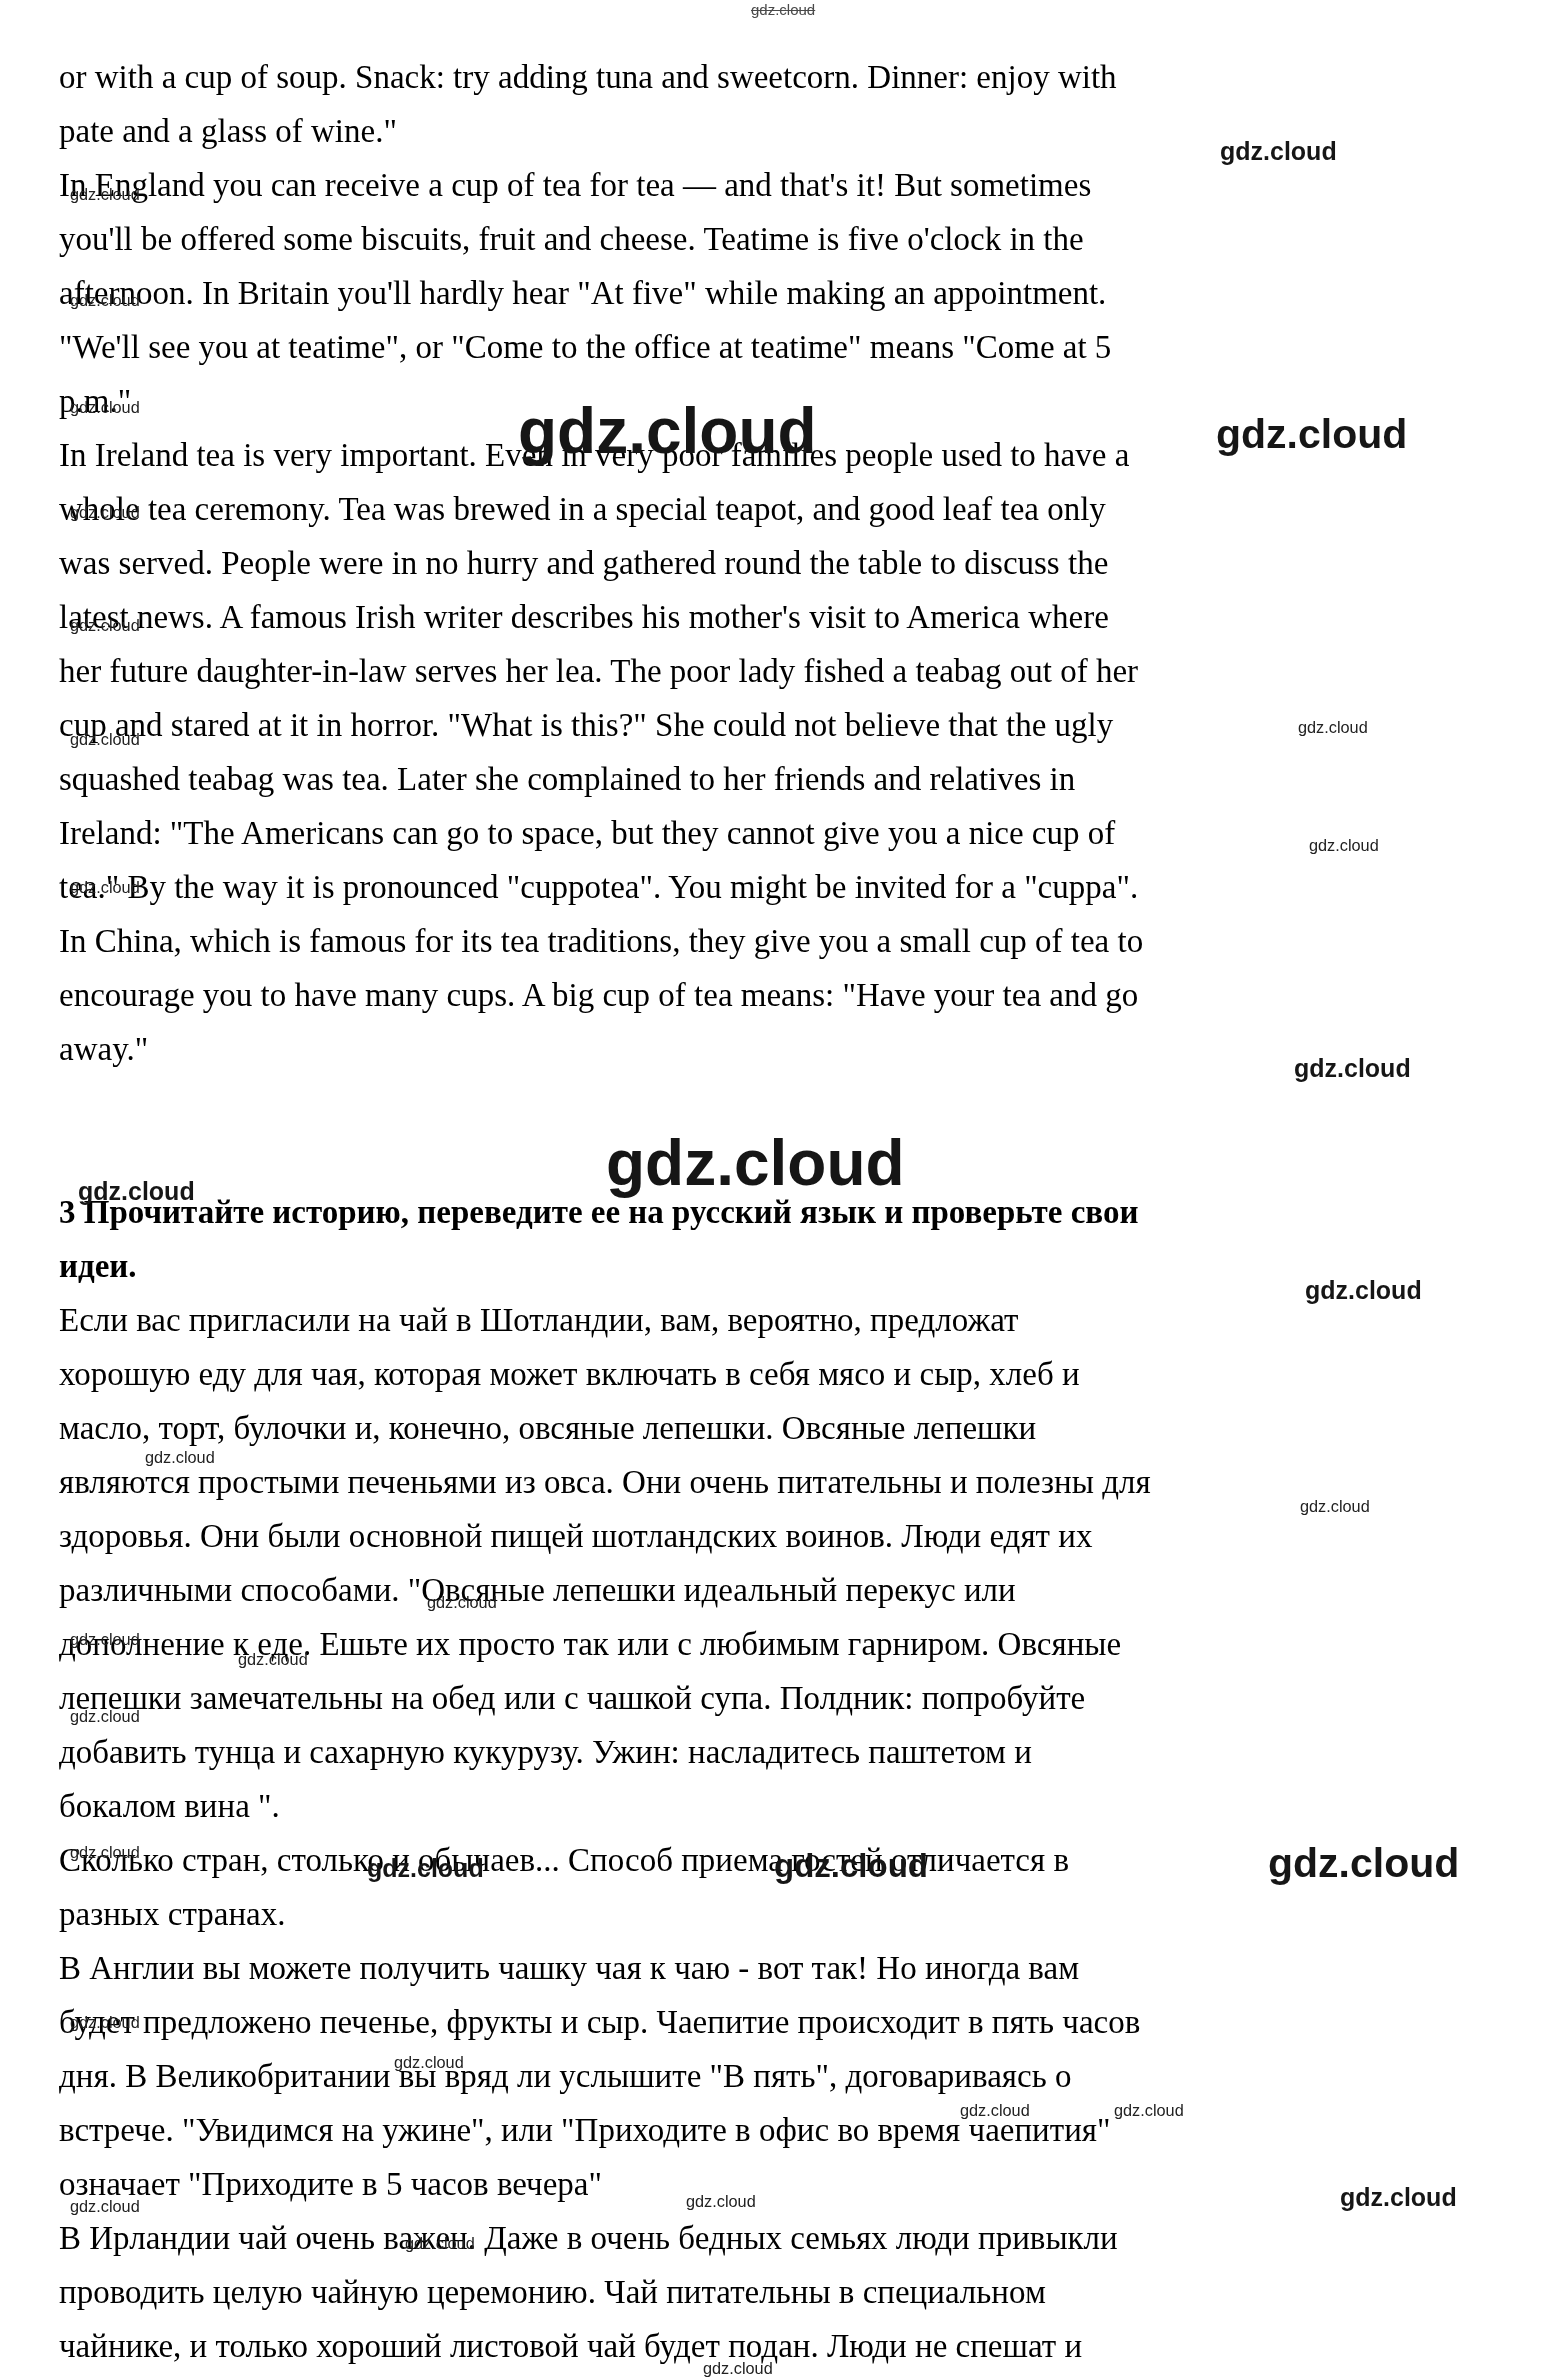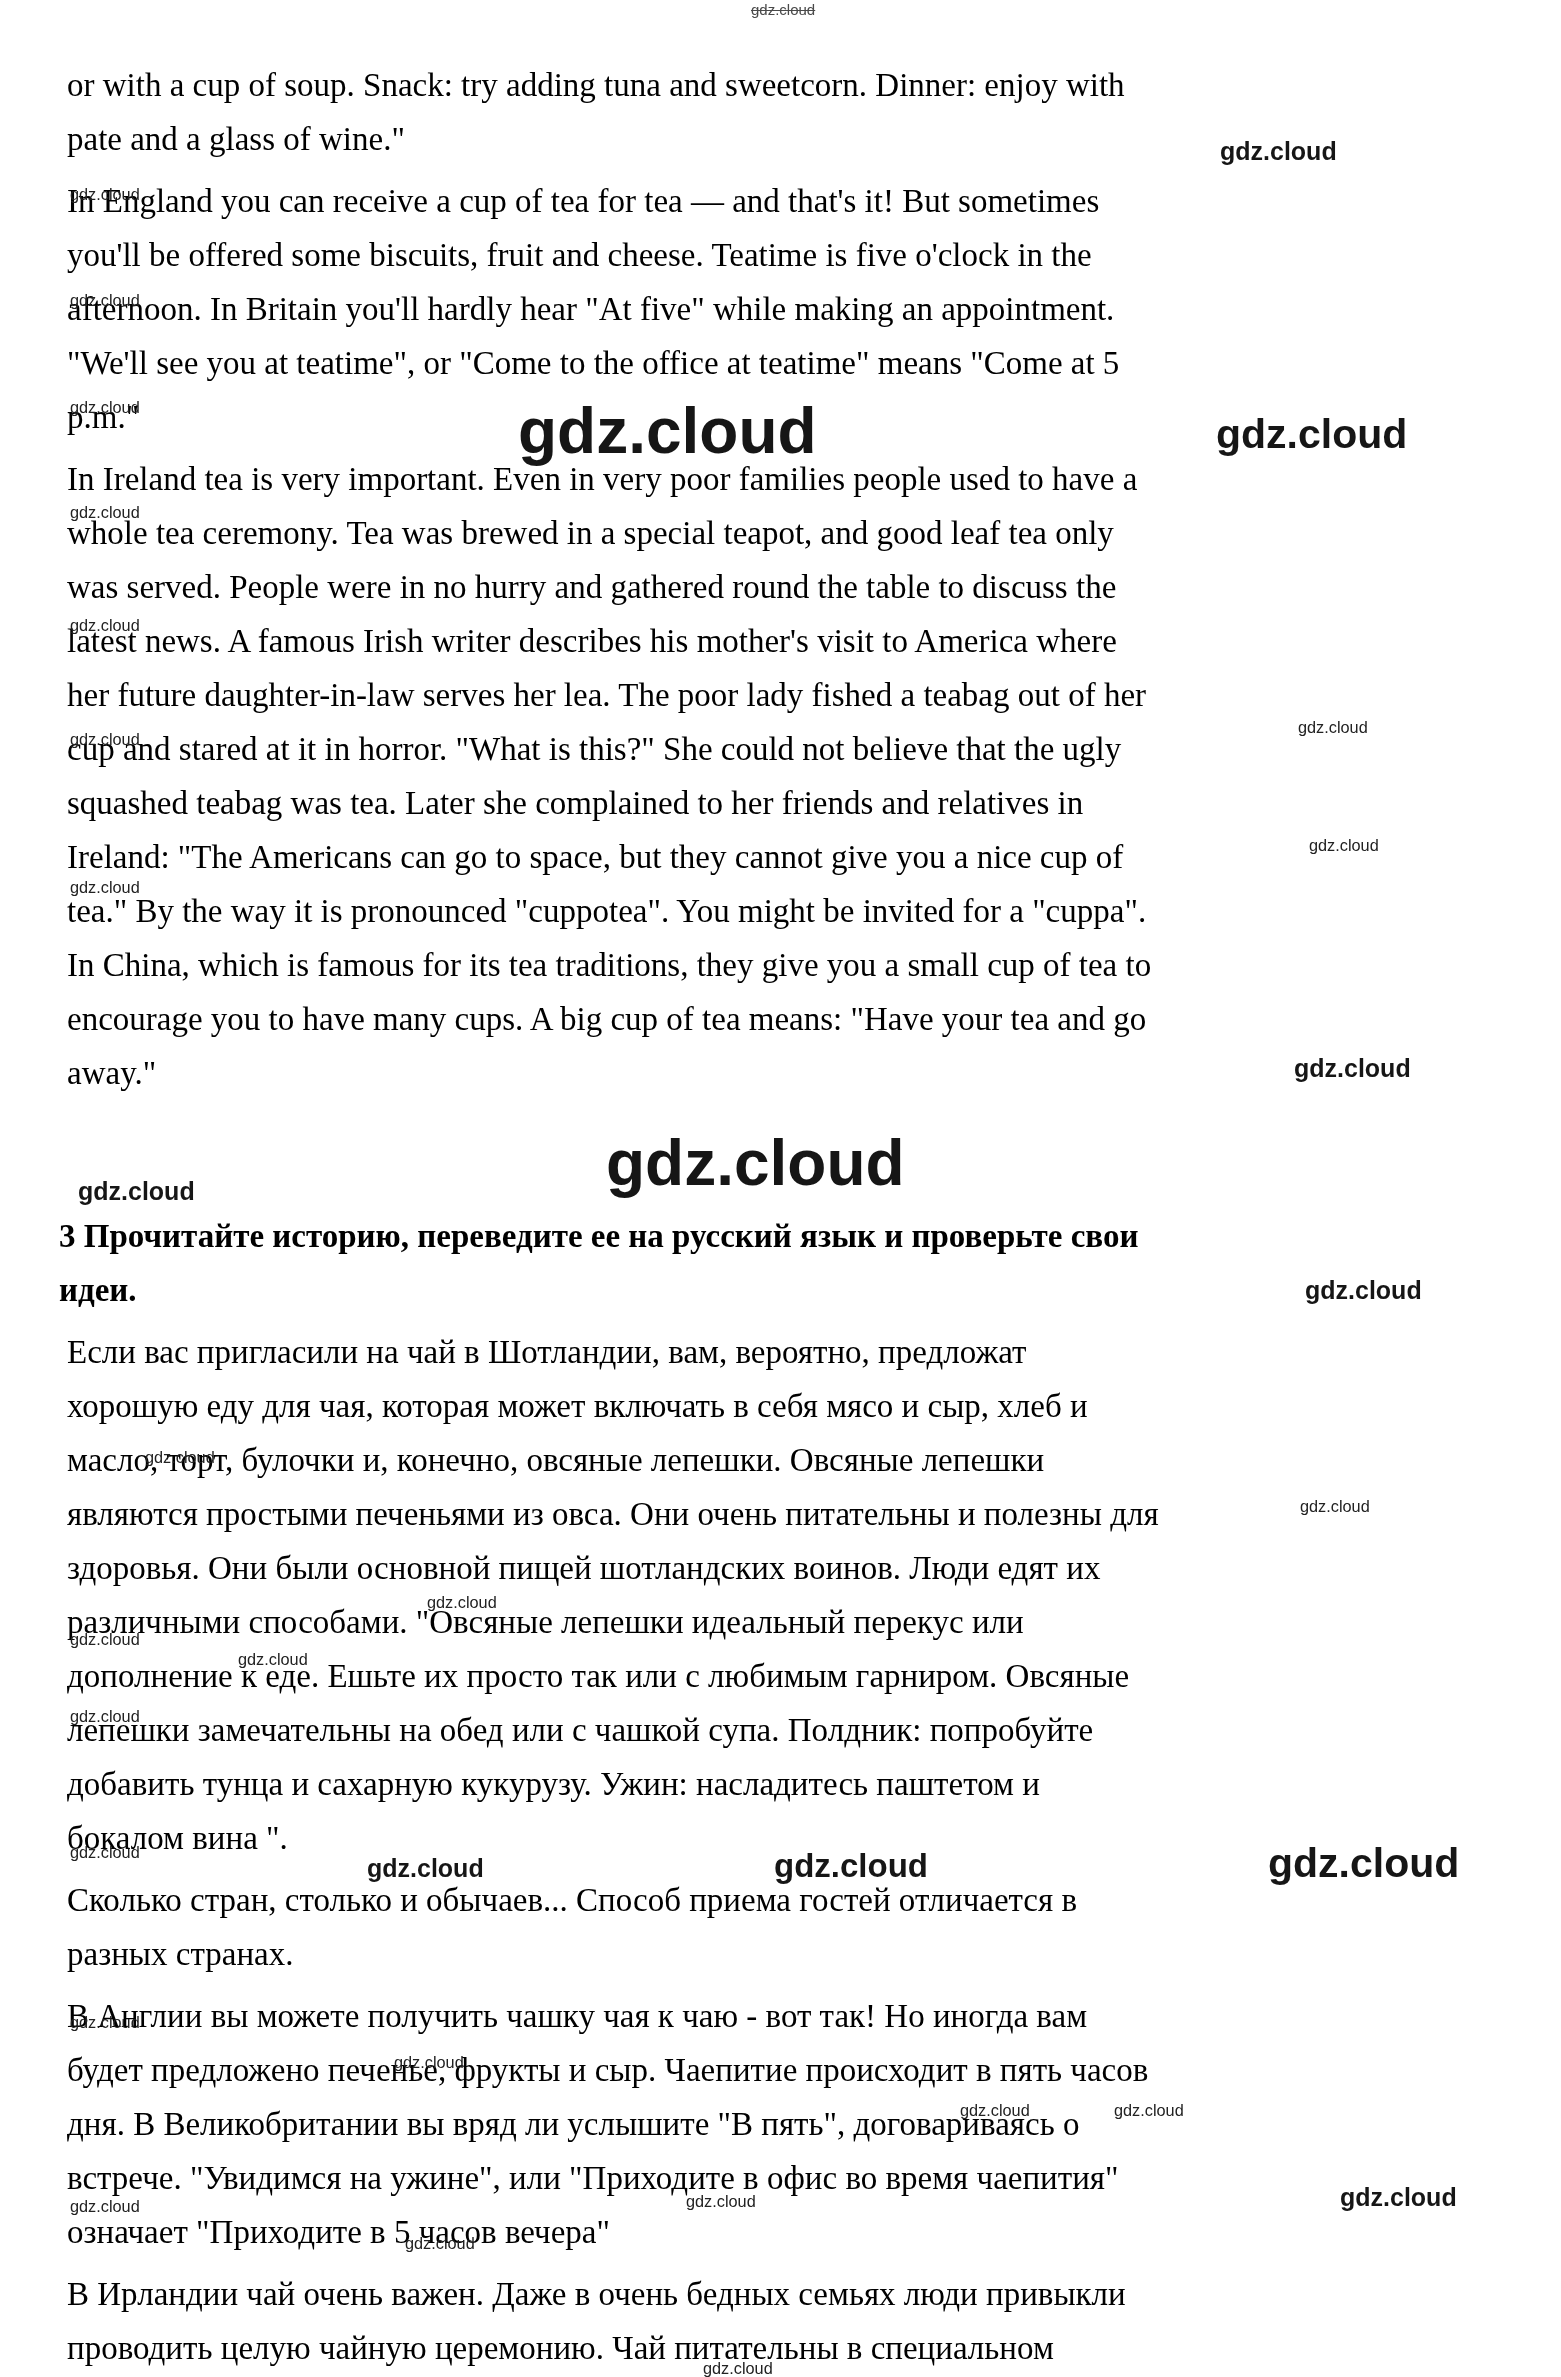--- a/index.html
+++ b/index.html
@@ -24,21 +24,21 @@
     position: absolute;
     left: 59px;
     top: 50px;
     width: 1453px;
     font-size: 33px;
     line-height: 54px;
     color: #000000;
     z-index: 1;
   }
   .para {
-    margin: 8px;
+    margin: 0;
     white-space: pre-line;
   }
   .heading {
     margin: 109px 0 0 0;
     font-size: 33px;
     line-height: 54px;
     font-weight: 700;
     white-space: pre-line;
   }
   .watermark-layer {

